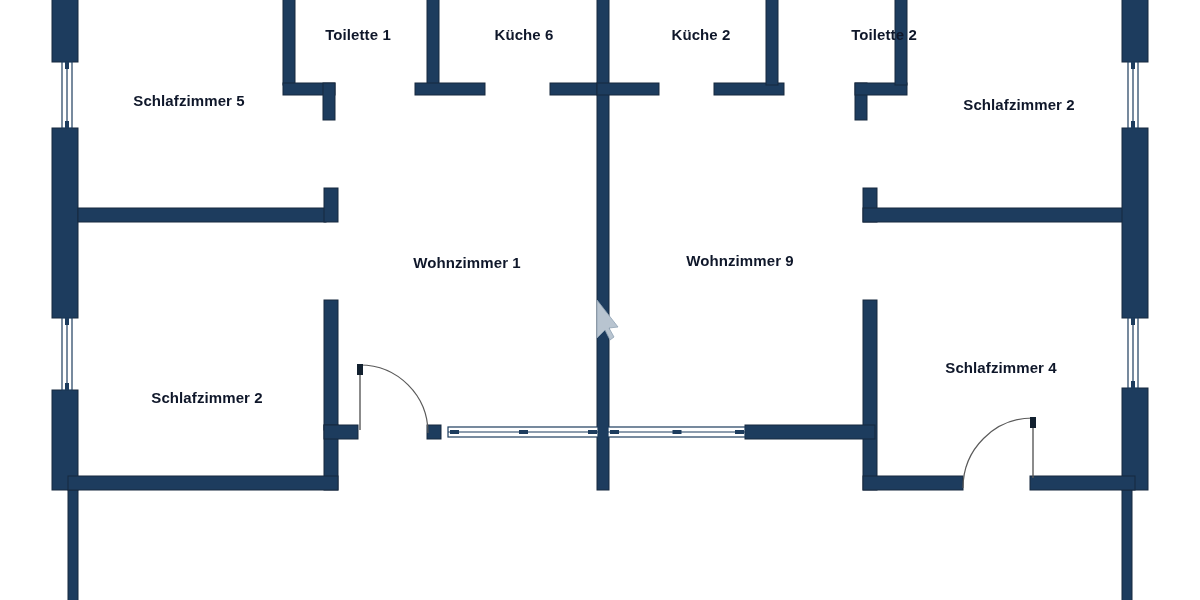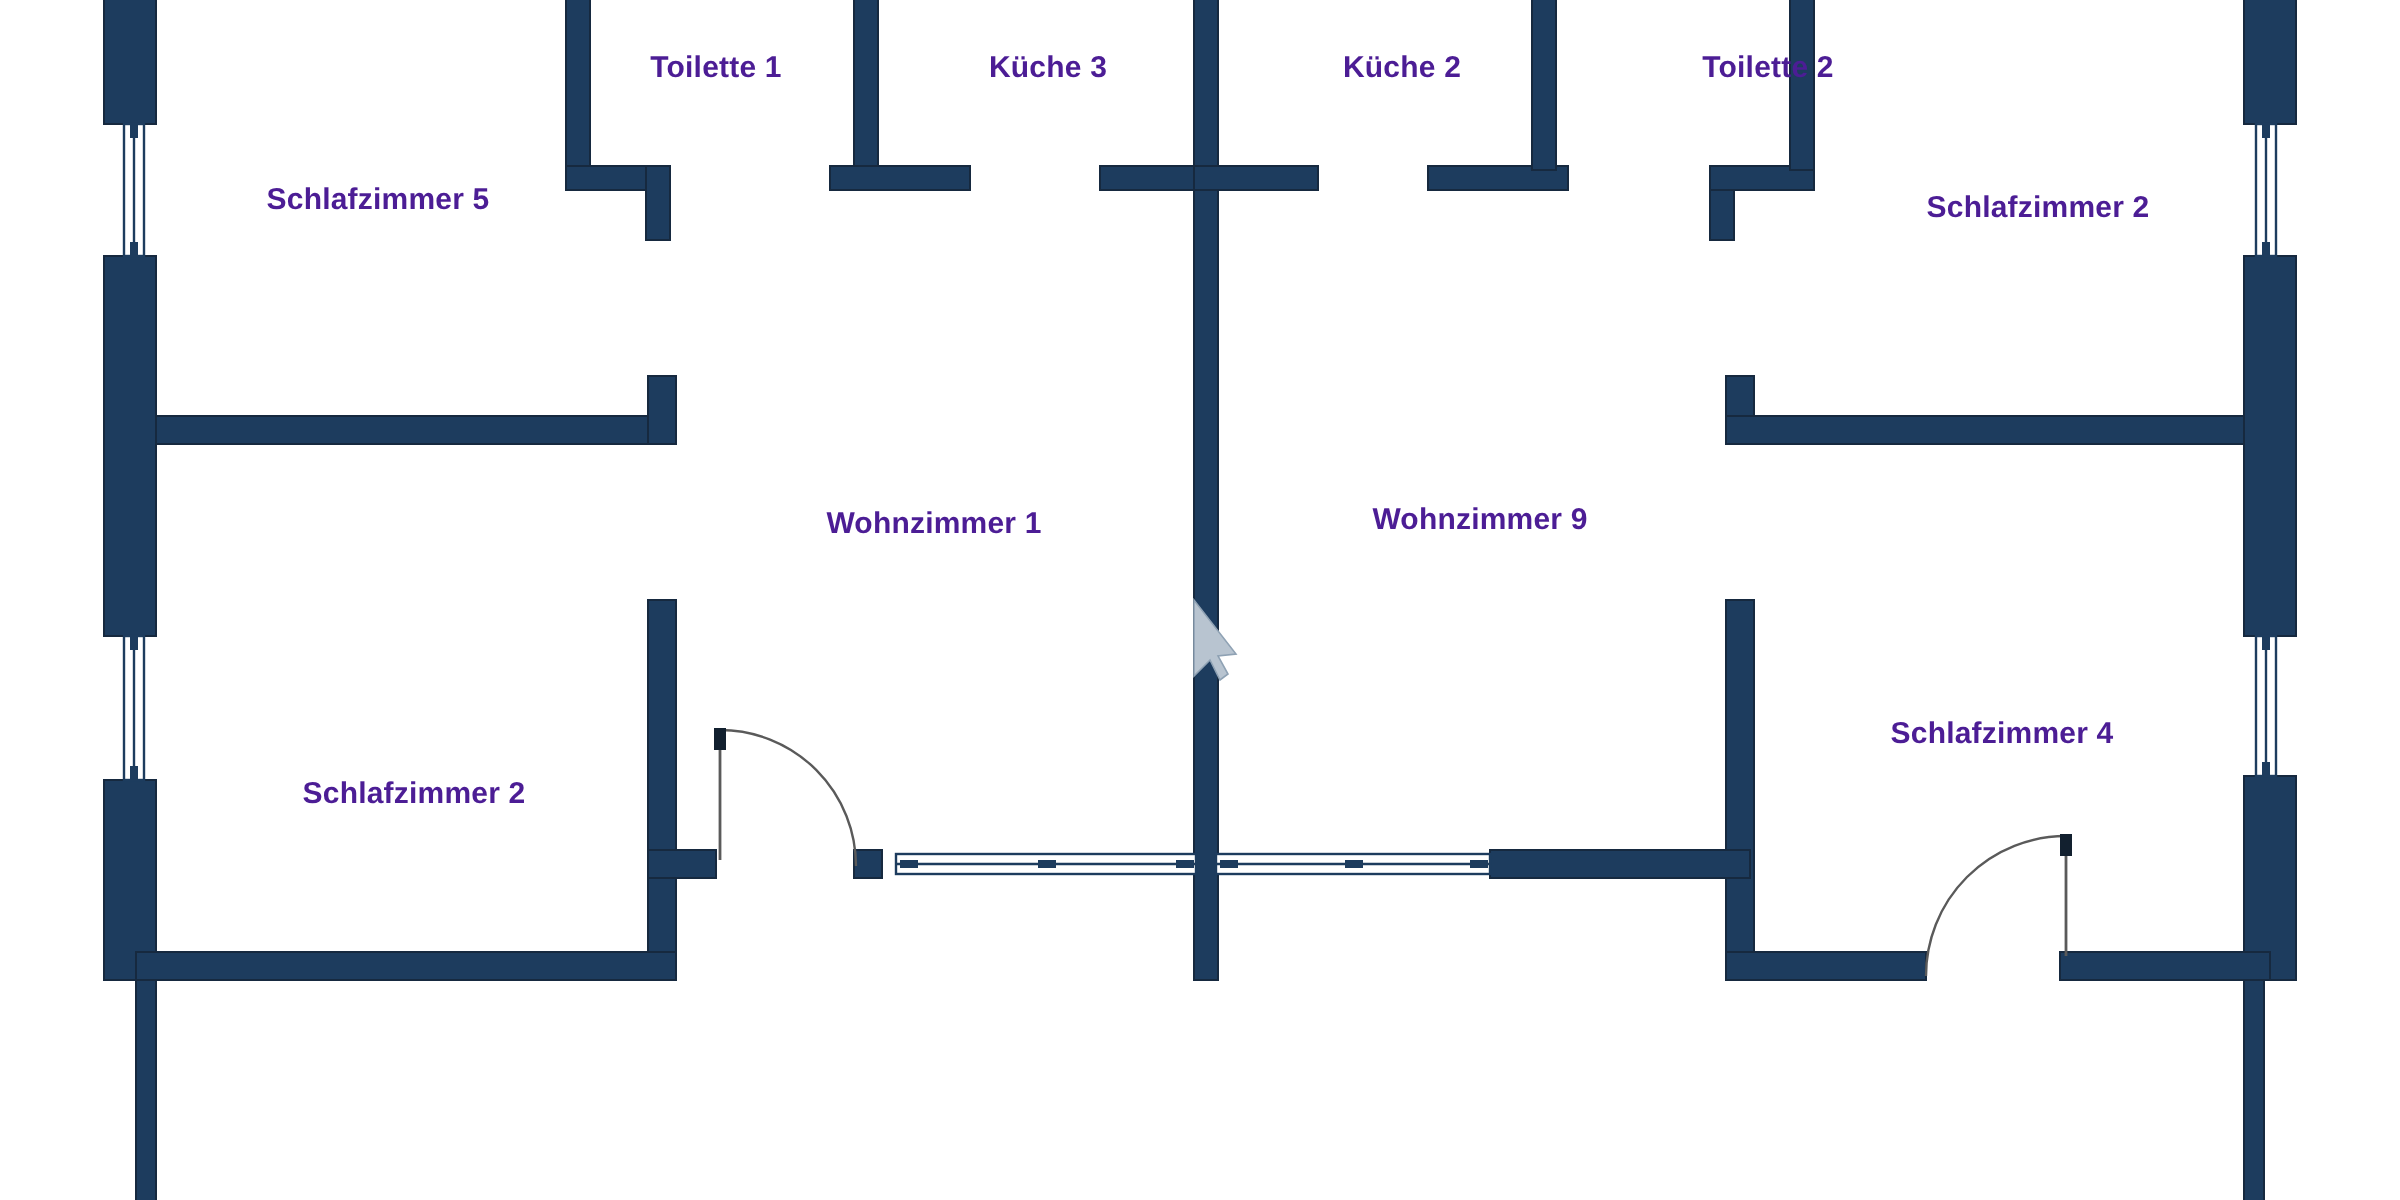--- a/index.html
+++ b/index.html
@@ -23,21 +23,21 @@
     top: 0;
     width: 1200px;
     height: 600px;
     display: block;
   }
   .room-label {
     position: absolute;
     font-family: "Liberation Sans", sans-serif;
     font-size: 15px;
     font-weight: bold;
-    color: #4c1d95;
+    color: #0f172a;
     white-space: nowrap;
     transform: translate(-50%, -50%);
     letter-spacing: 0.1px;
     user-select: none;
   }
 </style>
 </head>
 <body>
 
 <div id="floorplan-app">
@@ -132,21 +132,21 @@
         </g>
       </g>
     <g id="cursor-group">
         <path d="M 597 300 L 597 338 L 605 330 L 610 340 L 614 337 L 609 328 L 618 327 Z" fill="#b8c4d0" stroke="#8fa2b4" stroke-width="0.8"></path>
       </g>
   </svg>
 
   <div id="labels-layer">
       <div class="room-label" style="left: 189px; top: 100px;">Schlafzimmer 5</div>
       <div class="room-label" style="left: 358px; top: 34px;">Toilette 1</div>
-      <div class="room-label" style="left: 524px; top: 34px;">Küche 3</div>
+      <div class="room-label" style="left: 524px; top: 34px;">Küche 6</div>
       <div class="room-label" style="left: 687px; top: 34px; padding-left: 28px;">Küche 2</div>
       <div class="room-label" style="left: 843px; top: 34px; margin-left: 41px;">Toilette 2</div>
       <div class="room-label" style="left: 1019px; top: 104px;">Schlafzimmer 2</div>
       <div class="room-label" style="left: 467px; top: 262px;">Wohnzimmer 1</div>
       <div class="room-label" style="left: 740px; top: 260px;">Wohnzimmer 9</div>
       <div class="room-label" style="left: 207px; top: 353px; margin-top: 44px;">Schlafzimmer 2</div>
       <div class="room-label" style="left: 1001px; top: 352px; margin-top: 15px;">Schlafzimmer 4</div>
     </div>
 
 </div>

